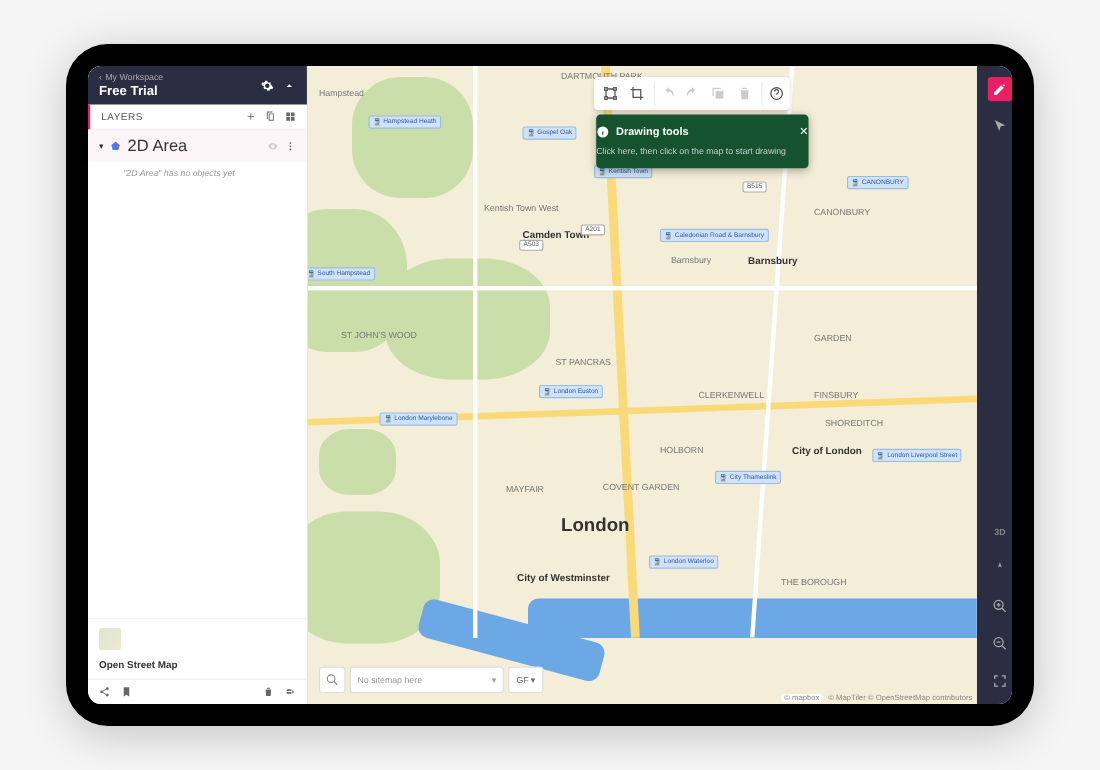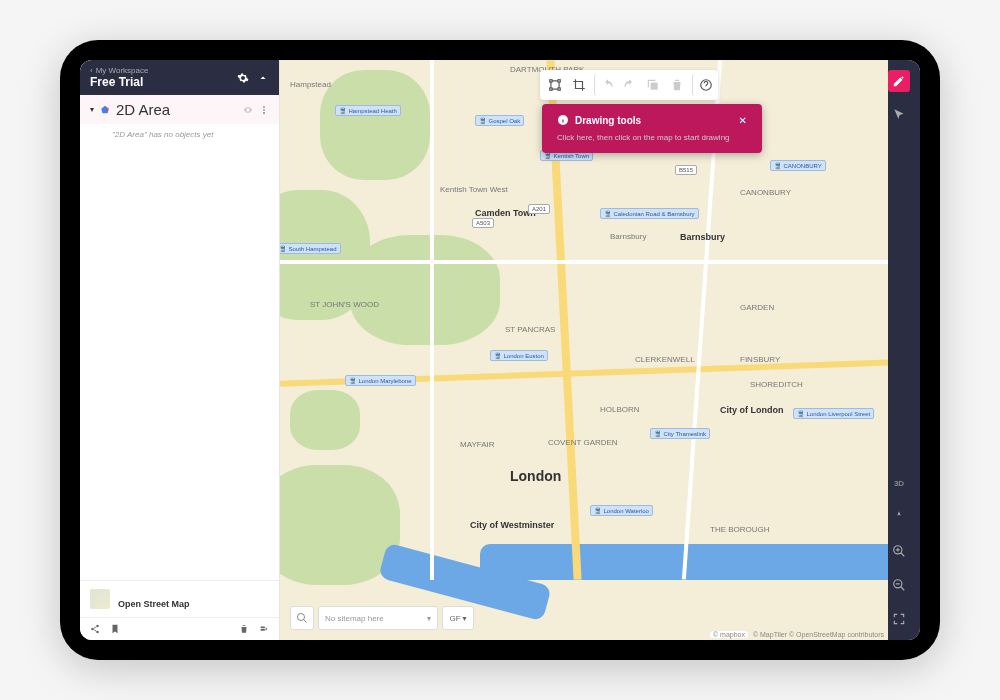--- a/index.html
+++ b/index.html
@@ -23,51 +23,51 @@
 .layers-header-title { font-size: 9px; color: #555; letter-spacing: 0.5px; }
 .layers-header-icons { margin-left: auto; display: flex; gap: 8px; }
 .icon-xs { width: 10px; height: 10px; color: #666; }
 .layer-row { display: flex; align-items: center; padding: 6px 10px; gap: 6px; background: #fdf5f7; }
 .layer-caret { font-size: 8px; color: #333; }
 .layer-icon { width: 10px; height: 10px; }
 .layer-name { font-size: 15px; color: #333; }
 .layer-row-right { margin-left: auto; display: flex; gap: 6px; align-items: center; }
 .layer-empty { font-size: 8px; color: #999; font-style: italic; padding: 6px 10px 6px 32px; }
 .sidebar-spacer { flex: 1; }
-.basemap-row { display: flex; align-items: flex-end; padding: 8px 10px; gap: 8px; border-top: 1px solid #eee; }
+.basemap-row { display: flex; align-items: flex-start; padding: 8px 10px; gap: 8px; border-top: 1px solid #eee; flex-direction: column; }
 .basemap-thumb { width: 20px; height: 20px; background: linear-gradient(135deg, #dce7d4, #f0e8d0); border-radius: 2px; }
 .basemap-name { font-size: 9px; font-weight: 600; color: #333; }
 .sidebar-footer { display: flex; align-items: center; padding: 6px 10px; gap: 10px; border-top: 1px solid #eee; }
 .sidebar-footer-right { margin-left: auto; display: flex; gap: 10px; }
 .map-container { flex: 1; position: relative; background: #f4edd8; overflow: hidden; }
 .map-mock { position: absolute; inset: 0; }
 .map-label { position: absolute; font-size: 9px; font-weight: 600; color: #333; white-space: nowrap; }
 .map-label.sm { font-size: 8px; font-weight: 400; color: #777; }
 .river { position: absolute; background: #6ba8e5; }
 .park { position: absolute; background: #c9dea8; border-radius: 40%; }
 .road { position: absolute; background: #f9d978; }
 .road.minor { background: #fff; }
 .poi-box { position: absolute; background: #cfe2f9; border: 1px solid #9bbce0; padding: 1px 3px; font-size: 6px; color: #2b5a9e; border-radius: 2px; display: flex; align-items: center; gap: 2px; }
 .draw-toolbar { position: absolute; top: 10px; left: 260px; background: #fff; border-radius: 4px; box-shadow: 0 1px 4px rgba(0,0,0,0.15); display: flex; align-items: center; padding: 4px; gap: 2px; }
 .draw-btn { width: 22px; height: 22px; display: flex; align-items: center; justify-content: center; border-radius: 3px; color: #555; }
 .draw-btn.sep { border-left: 1px solid #ddd; margin-left: 2px; padding-left: 4px; }
 .draw-btn.disabled { color: #ccc; }
-.tooltip-card { position: absolute; top: 44px; left: 262px; background: #be185d; color: #fff; border-radius: 4px; padding: 10px 15px; width: 220px; box-shadow: 0 2px 8px rgba(0,0,0,0.3); }
+.tooltip-card { position: absolute; top: 44px; left: 262px; background: #14532d; color: #fff; border-radius: 4px; padding: 10px 0; width: 193px; box-shadow: 0 2px 8px rgba(0,0,0,0.3); }
 .tooltip-header { display: flex; align-items: center; gap: 6px; margin-bottom: 6px; }
 .tooltip-title { font-size: 10px; font-weight: 600; }
 .tooltip-close { margin-left: auto; font-size: 10px; color: #fff; }
 .tooltip-body { font-size: 8px; color: #ccc; line-height: 1.4; }
-.right-rail { width: 32px; background: #2b2d42; display: flex; flex-direction: column; align-items: flex-start; padding: 10px 0; gap: 12px; }
+.right-rail { width: 32px; background: #2b2d42; display: flex; flex-direction: column; align-items: flex-end; padding: 10px 0; gap: 12px; }
 .rail-btn { width: 22px; height: 22px; display: flex; align-items: center; justify-content: center; color: #aaa; border-radius: 3px; font-size: 9px; }
 .rail-btn.active { background: #e91e63; color: #fff; }
 .rail-spacer { flex: 1; }
 .rail-btn.text { font-size: 8px; font-weight: 700; color: #888; }
 .bottom-search { position: absolute; bottom: 10px; left: 10px; display: flex; gap: 4px; align-items: center; }
 .search-btn { width: 24px; height: 24px; background: #fff; border: 1px solid #ddd; border-radius: 3px; display: flex; align-items: center; justify-content: center; color: #888; }
-.search-input { width: 120px; height: 24px; background: #fff; border: 1px solid #ddd; border-radius: 3px; padding: 0 6px; font-size: 8px; color: #999; display: flex; align-items: center; justify-content: space-between; }
+.search-input { width: 140px; height: 24px; background: #fff; border: 1px solid #ddd; border-radius: 3px; padding: 0 6px; font-size: 8px; color: #999; display: flex; align-items: center; justify-content: space-between; }
 .gf-select { width: 32px; height: 24px; background: #fff; border: 1px solid #ddd; border-radius: 3px; font-size: 8px; color: #666; display: flex; align-items: center; justify-content: center; gap: 2px; }
 .attribution { position: absolute; bottom: 2px; right: 4px; font-size: 7px; color: #888; }
 .attribution .mapbox { background: #fff; padding: 0 3px; border-radius: 6px; margin-right: 3px; }
 svg { display: block; }
 </style>
 </head>
 <body>
 
 <div class="tablet-frame">
   <div class="tablet-screen">
@@ -91,20 +91,40 @@
                 </svg>
               </span>
             <span class="icon-sm">
                 <svg width="12" height="12" viewBox="0 0 24 24" fill="currentColor">
                   <path d="M7 14l5-5 5 5z"></path>
                 </svg>
               </span>
           </div>
         </div>
 
+        <div class="layers-header">
+          <span class="layers-header-title">LAYERS</span>
+          <div class="layers-header-icons">
+            <span>
+                <svg class="icon-xs" viewBox="0 0 24 24" fill="currentColor">
+                  <path d="M19 13h-6v6h-2v-6H5v-2h6V5h2v6h6z"></path>
+                </svg>
+              </span>
+            <span>
+                <svg class="icon-xs" viewBox="0 0 24 24" fill="currentColor">
+                  <path d="M16 1H4v16h2V3h10zm3 4H8v16h11zM10 19V7h7v12z"></path>
+                </svg>
+              </span>
+            <span>
+                <svg class="icon-xs" viewBox="0 0 24 24" fill="currentColor">
+                  <path d="M3 3h8v8H3zm10 0h8v8h-8zM3 13h8v8H3zm10 0h8v8h-8z"></path>
+                </svg>
+              </span>
+          </div>
+        </div>
 
         <div class="layer-row">
           <span class="layer-caret">▾</span>
           <span class="layer-icon">
               <svg width="10" height="10" viewBox="0 0 24 24">
                 <path d="M12 2l9 7-3 11H6L3 9z" fill="#3b82f6"></path>
                 <path d="M12 2l9 7-3 11" fill="#ef4444" opacity="0.6"></path>
               </svg>
             </span>
           <span class="layer-name">2D Area</span>
@@ -190,21 +210,21 @@
           <span class="map-label sm" style="top:240px;left:30px">ST JOHN'S WOOD</span>
           <span class="map-label sm" style="top:265px;left:225px">ST PANCRAS</span>
           <span class="map-label sm" style="top:243px;left:460px">GARDEN</span>
           <span class="map-label sm" style="top:295px;left:355px">CLERKENWELL</span>
           <span class="map-label sm" style="top:295px;left:460px">FINSBURY</span>
           <span class="map-label sm" style="top:320px;left:470px">SHOREDITCH</span>
           <span class="map-label sm" style="top:345px;left:320px">HOLBORN</span>
           <span class="map-label" style="top:345px;left:440px">City of London</span>
           <span class="map-label sm" style="top:380px;left:180px">MAYFAIR</span>
           <span class="map-label sm" style="top:378px;left:268px">COVENT GARDEN</span>
-          <span class="map-label" style="top:408px;left:230px;font-size:14px">London</span>
+          <span class="map-label" style="top:408px;left:230px;font-size:17px">London</span>
           <span class="map-label" style="top:460px;left:190px">City of Westminster</span>
           <span class="map-label sm" style="top:465px;left:430px">THE BOROUGH</span>
 
           <div class="poi-box" style="top:45px;left:55px">🚆 <span>Hampstead Heath</span></div>
           <div class="poi-box" style="top:55px;left:195px">🚆 <span>Gospel Oak</span></div>
           <div class="poi-box" style="top:90px;left:260px">🚆 <span>Kentish Town</span></div>
           <div class="poi-box" style="top:100px;left:490px">🚆 <span>CANONBURY</span></div>
           <div class="poi-box" style="top:148px;left:320px">🚆 <span>Caledonian Road &amp; Barnsbury</span></div>
           <div class="poi-box" style="top:183px;left:-5px">🚆 <span>South Hampstead</span></div>
           <div class="poi-box" style="top:290px;left:210px">🚆 <span>London Euston</span></div>

